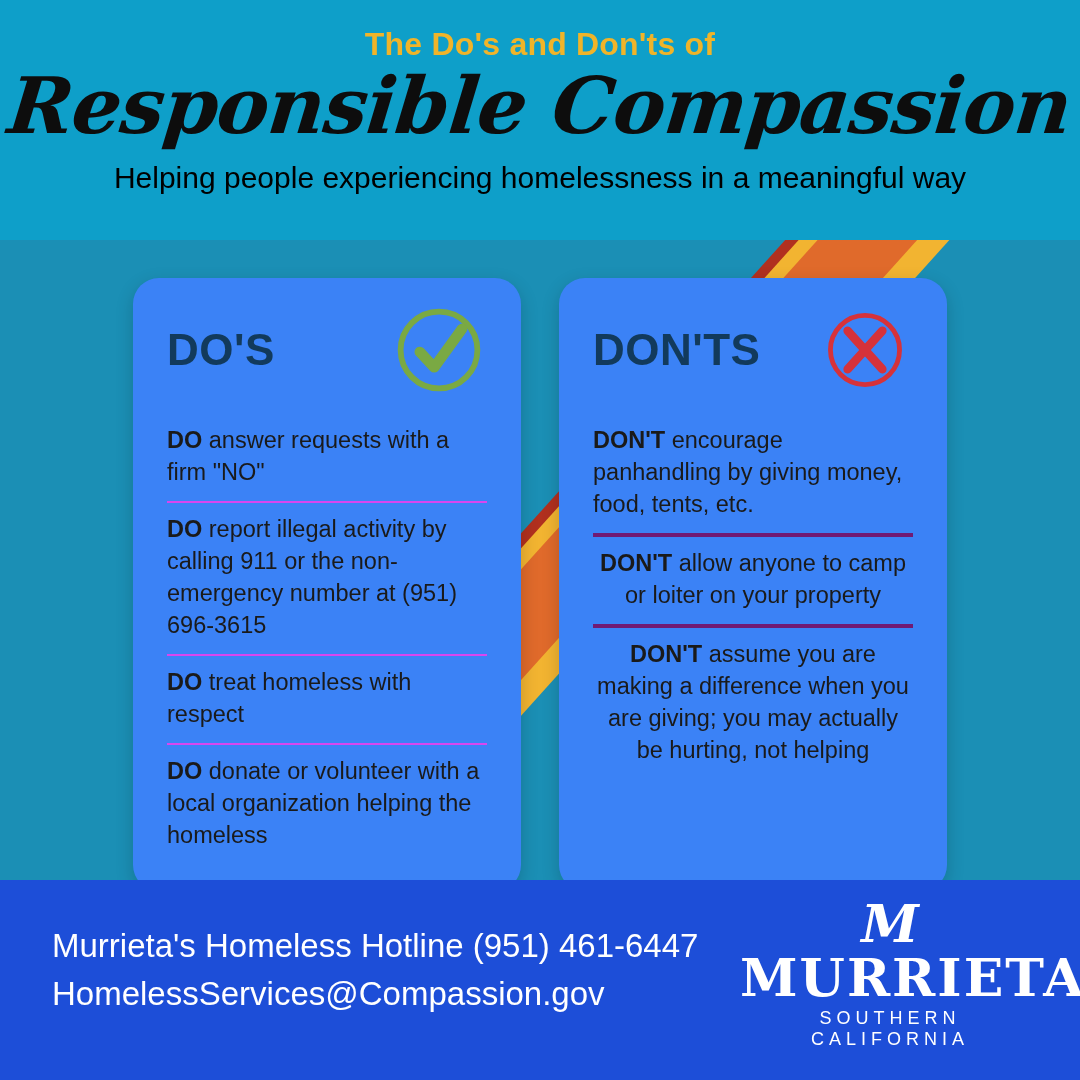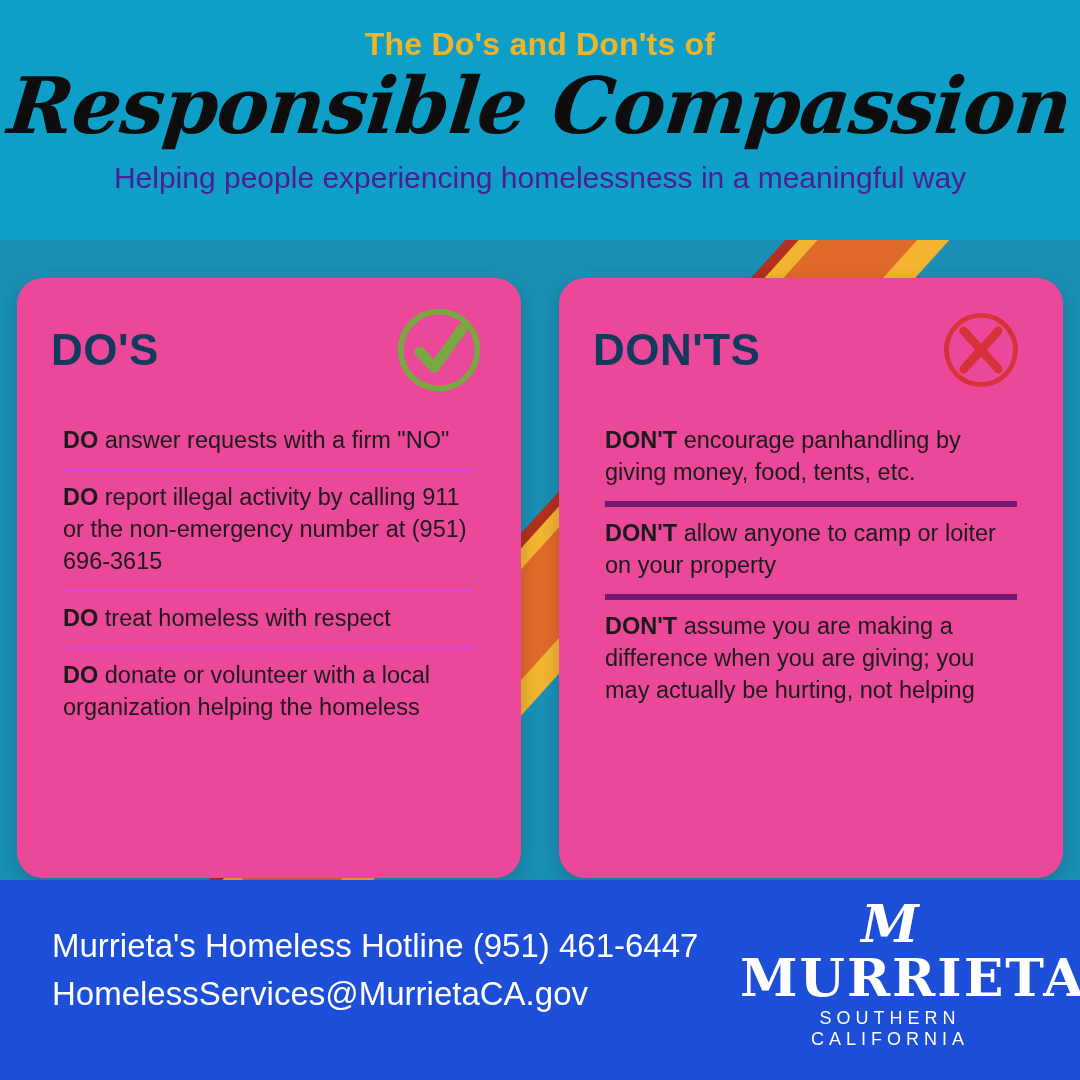--- a/index.html
+++ b/index.html
@@ -49,21 +49,21 @@
     font-size: 78px;
     line-height: 1.0;
     color: #0d0d0d;
     transform: skewX(-6deg);
     letter-spacing: -1px;
   }
   .header-sub {
     margin: 0;
     padding-top: 16px;
     font-size: 30px;
-    color: #4c1d95;
+    color: #000000;
     font-weight: normal;
   }
 
   
   .band {
     position: absolute;
     z-index: 1;
     transform: rotate(-48deg);
     transform-origin: center;
   }
@@ -94,22 +94,22 @@
     position: absolute;
     top: 278px;
     left: 0;
     width: 1080px;
     z-index: 3;
     display: flex;
     justify-content: center;
     gap: 38px;
   }
   .card {
-    width: 504px;
-    background: #ec4899;
+    width: 388px;
+    background: #3b82f6;
     border-radius: 26px;
     box-shadow: 0 6px 18px rgba(0,0,0,0.18);
     padding: 24px 34px 28px 34px;
     box-sizing: border-box;
   }
   .card-dos { min-height: 600px; }
   .card-donts { min-height: 600px; }
 
   .card-head {
     display: flex;
@@ -123,30 +123,30 @@
     color: #123a5c;
     letter-spacing: 0.5px;
     margin: 0;
   }
   .badge {
     width: 96px;
     height: 96px;
     flex: 0 0 96px;
   }
 
-  .item-list { list-style: none; margin: 12px; padding: 0; }
+  .item-list { list-style: none; margin: 0; padding: 0; }
   .item {
     font-size: 23.5px;
     line-height: 1.36;
     color: #1a1a1a;
     padding: 11px 0 12px 0;
   }
   .item .lead { font-weight: bold; }
   .sep-red { border-top: 2px solid #d946ef; }
-  .sep-gold { border-top: 6px solid #701a75; }
+  .sep-gold { border-top: 4px solid #701a75; text-align: center; }
 
   
   .footer {
     position: absolute;
     bottom: 0; left: 0;
     width: 1080px;
     height: 200px;
     background: #1d4ed8;
     z-index: 5;
   }
@@ -255,21 +255,21 @@
           <span class="lead">DON'T</span><span> assume you are making a difference when you are giving; you may actually be hurting, not helping</span>
         </li>
       </ul>
     </div>
 
   </div>
 
   <div class="footer">
     <div class="footer-contact">
       <div class="footer-line">Murrieta's Homeless Hotline (951) 461-6447</div>
-      <div class="footer-line">HomelessServices@MurrietaCA.gov</div>
+      <div class="footer-line">HomelessServices@Compassion.gov</div>
     </div>
     <div class="logo">
       <div class="logo-mark">M</div>
       <div class="logo-name">MURRIETA</div>
       <div class="logo-tag">SOUTHERN CALIFORNIA</div>
     </div>
   </div>
 
 </div>
 

